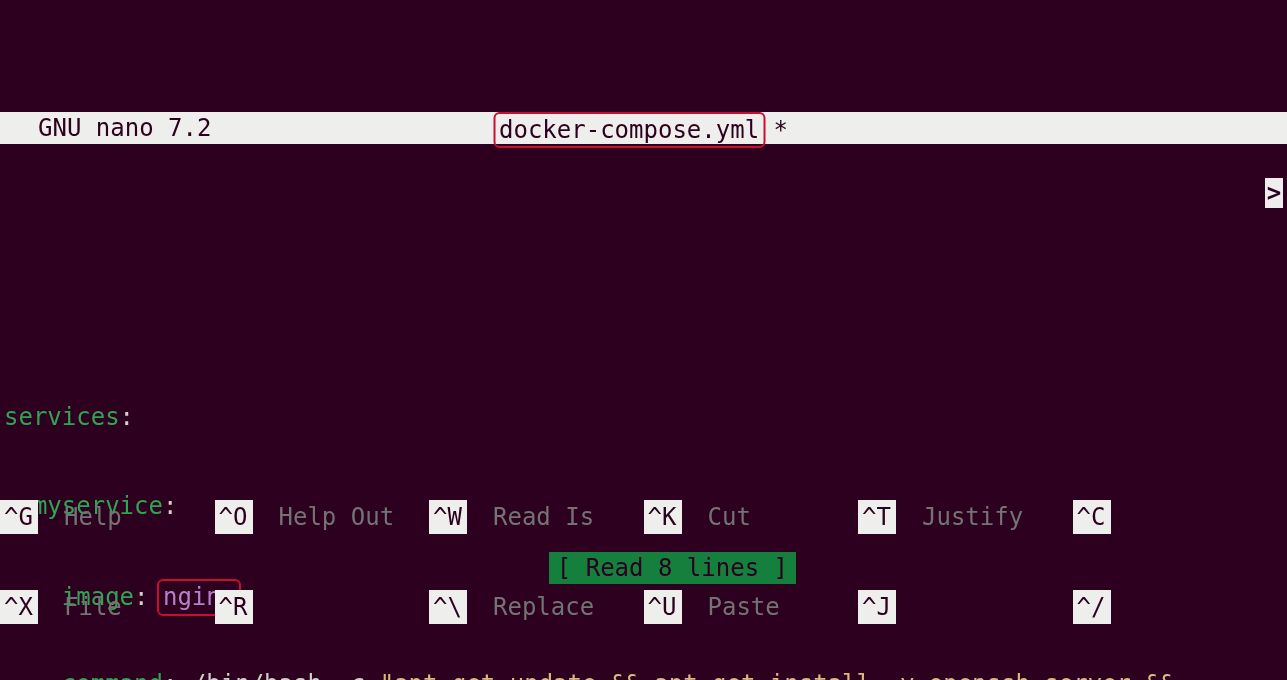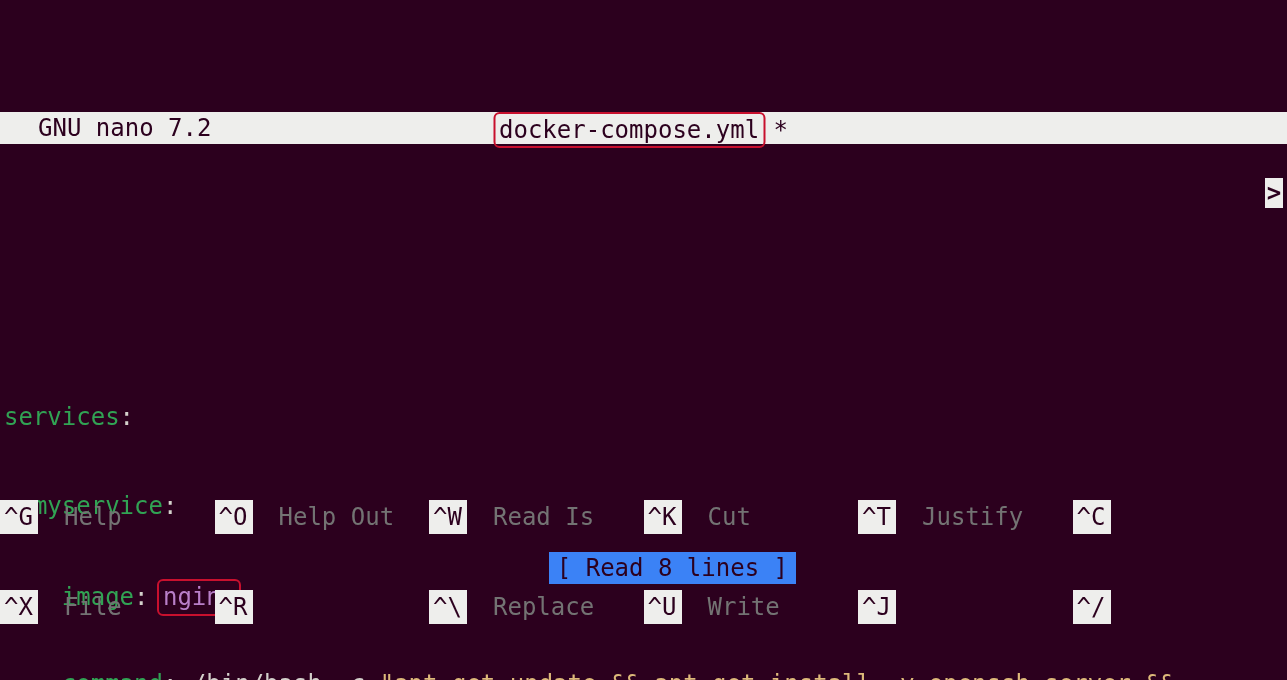--- a/index.html
+++ b/index.html
@@ -76,21 +76,21 @@
   }
   
   .statuswrap {
     position: absolute;
     bottom: 68px;
     width: 100%;
     text-align: center;
   }
   .statusbox {
     display: inline-block;
-    background: #3b82f6;
+    background: #15803d;
     color: #2c001e;
     padding: 0 8px;
     height: 32px;
     line-height: 32px;
   }
   
   .shortcuts {
     position: absolute;
     bottom: 0;
     left: 0;
@@ -159,19 +159,19 @@
       <div class="shortcut-cell"><span class="sc-key">^O</span><span class="sc-label">Help Out</span></div>
       <div class="shortcut-cell"><span class="sc-key">^W</span><span class="sc-label">Read Is</span></div>
       <div class="shortcut-cell"><span class="sc-key">^K</span><span class="sc-label">Cut</span></div>
       <div class="shortcut-cell"><span class="sc-key">^T</span><span class="sc-label">Justify</span></div>
       <div class="shortcut-cell"><span class="sc-key">^C</span></div>
     </div>
     <div class="shortcut-row">
       <div class="shortcut-cell"><span class="sc-key">^X</span><span class="sc-label">File</span></div>
       <div class="shortcut-cell"><span class="sc-key">^R</span></div>
       <div class="shortcut-cell"><span class="sc-key">^\</span><span class="sc-label">Replace</span></div>
-      <div class="shortcut-cell"><span class="sc-key">^U</span><span class="sc-label">Write</span></div>
+      <div class="shortcut-cell"><span class="sc-key">^U</span><span class="sc-label">Paste</span></div>
       <div class="shortcut-cell"><span class="sc-key">^J</span></div>
       <div class="shortcut-cell"><span class="sc-key">^/</span></div>
     </div>
   </div>
 
 </div>
 
 </body></html>

